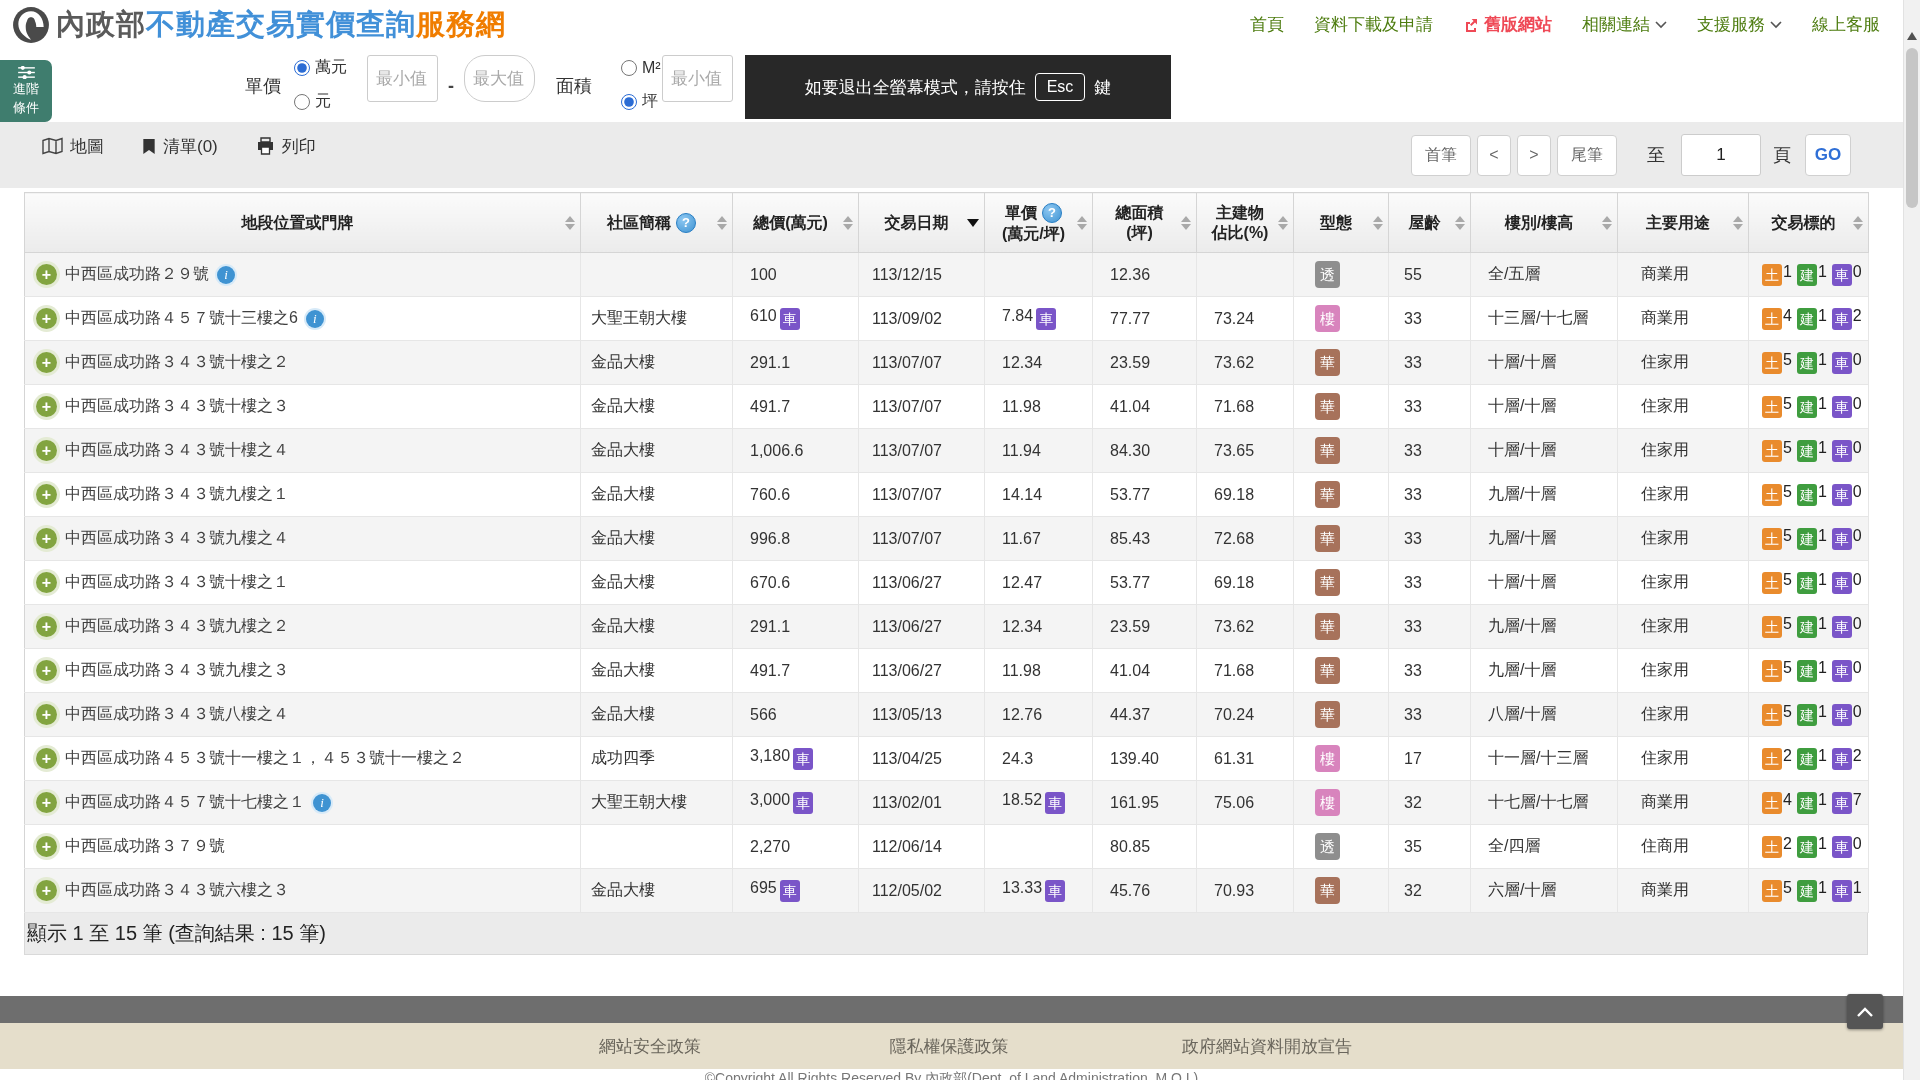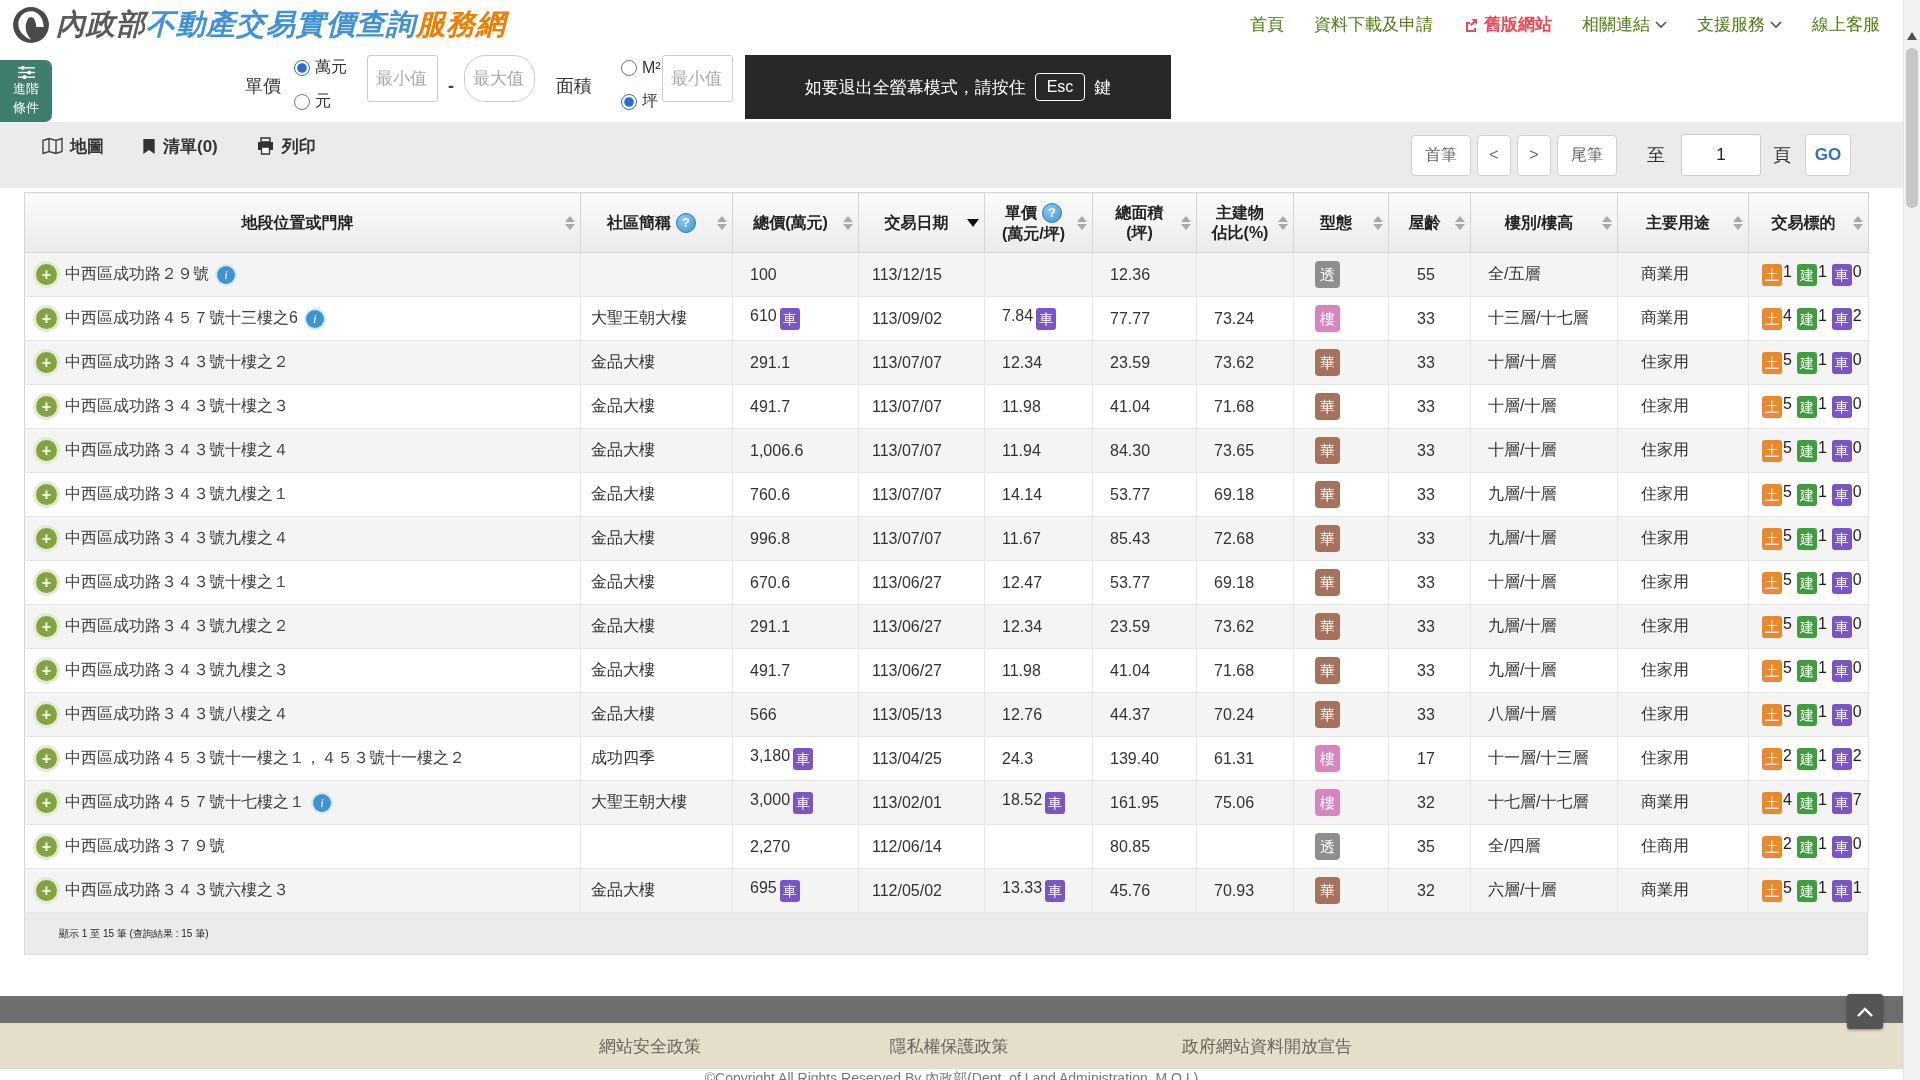--- a/index.html
+++ b/index.html
@@ -1,21 +1,21 @@
 <!DOCTYPE html>
 <html><head>
 <meta charset="utf-8">
 <style>
   * { margin:0; padding:0; box-sizing:border-box; }
   html,body { width:1920px; height:1080px; overflow:hidden; background:#fff;
     font-family:"Liberation Sans","DejaVu Sans",sans-serif; color:#333; }
 
   
   #topbar { position:absolute; left:0; top:0; width:1920px; height:49px; background:#fff; z-index:5; }
-  #logo { position:absolute; left:12px; top:5px; display:flex; align-items:center; gap:6px;font-style:italic; }
+  #logo { position:absolute; left:12px; top:5px; display:flex; align-items:center; gap:6px; }
   #logo-mark { width:38px; height:38px; }
   #logo-text { font-size:29px; font-weight:bold; letter-spacing:1px; white-space:nowrap; }
   #main-nav { position:absolute; right:40px; top:0; height:49px; display:flex; align-items:center; gap:30px; }
   .nav-item { display:flex; align-items:center; gap:5px; font-size:17px; color:#4d7c0f; cursor:pointer; white-space:nowrap; }
   .nav-item.accent { color:#ef4956; font-weight:bold; }
 
   
   #filter-strip { position:absolute; left:0; top:49px; width:1920px; height:73px; background:#fff; z-index:4; }
   .flt-label { position:absolute; top:25px; font-size:18px; color:#333; }
   .radio-col { position:absolute; display:flex; flex-direction:column; gap:3px; top:3px; }
@@ -31,21 +31,21 @@
     border-radius:0 7px 7px 0; z-index:6; display:flex; flex-direction:column; align-items:center;
     justify-content:center; gap:1px; color:#fff; font-size:13px; cursor:pointer; }
 
   
   #esc-overlay { position:absolute; left:745px; top:55px; width:426px; height:64px; background:rgba(24,24,24,.93);
     z-index:7; display:flex; align-items:center; justify-content:center; color:#fff; font-size:17px; }
   #esc-key { border:1px solid #fff; border-radius:4px; padding:4px 11px; margin:0 9px; font-size:16px; }
 
   
   #toolbar-band { position:absolute; left:0; top:122px; width:1903px; height:66px; background:#ebebeb; }
-  #toolbar-left { position:absolute; left:42px; top:0; height:48px; display:flex; align-items:center; gap:38px;font-weight:bold; }
+  #toolbar-left { position:absolute; left:42px; top:0; height:48px; display:flex; align-items:center; gap:38px; }
   .tool-item { display:flex; align-items:center; gap:7px; font-size:17px; color:#333; cursor:pointer; }
   #paginator { position:absolute; right:52px; top:0; height:66px; display:flex; align-items:center; gap:6px; }
   .pg-btn { height:41px; background:#fff; border:1px solid #d0d0d0; border-radius:4px; color:#666;
     font-size:16px; display:flex; align-items:center; justify-content:center; cursor:pointer; }
   .pg-wide { width:60px; } .pg-narrow { width:34px; }
   #pg-to { font-size:18px; color:#333; margin:0 10px 0 24px; }
   #page-input { width:80px; height:42px; border:1px solid #ccc; border-radius:3px; text-align:center;
     font-size:17px; color:#222; font-family:inherit; }
   #pg-unit { font-size:18px; color:#333; margin:0 8px 0 6px; }
   #go-btn { width:46px; height:42px; color:#2f6fd6; font-weight:bold; font-size:17px; }
@@ -72,21 +72,21 @@
   .info-dot { width:18px; height:18px; min-width:18px; border-radius:50%; background:#3f93d2; color:#fff;
     font-size:13px; font-style:italic; font-family:"Liberation Serif",serif; display:flex; align-items:center;
     justify-content:center; box-shadow:0 0 0 2px #d7eaf8; cursor:pointer; }
   .help-icon { width:20px; height:20px; border-radius:50%; background:radial-gradient(circle at 35% 30%,#8ec8f2,#3f93d2);
     border:1px solid #2a7fc4; color:#fff; font-size:13px; font-weight:bold; display:inline-flex;
     align-items:center; justify-content:center; cursor:pointer; }
   .c-comm { padding-left:10px; }
   .c-num { padding-left:17px; }
   .c-date { padding-left:13px; }
   .c-type { padding-left:21px; }
-  .c-age { padding-left:28px; }
+  .c-age { padding-left:15px; }
   .c-floor { padding-left:17px; }
   .c-usage { padding-left:23px; }
   .c-deal { padding-left:13px; }
   .type-badge { display:inline-block; width:25px; height:27px; line-height:27px; border-radius:4px;
     color:#fff; font-size:15px; text-align:center; vertical-align:middle; }
   .deal-badge { display:inline-block; width:20px; height:22px; line-height:22px; border-radius:3px;
     color:#fff; font-size:14px; text-align:center; vertical-align:-3px; }
   .deal-count { font-size:16px; color:#222; margin:0 5px 0 1px; }
   .car-mini { display:inline-block; width:20px; height:22px; line-height:22px; border-radius:3px;
     color:#fff; font-size:14px; text-align:center; margin-left:3px; vertical-align:-3px; }
@@ -94,21 +94,21 @@
   .sort { position:absolute; right:5px; top:50%; transform:translateY(-50%); display:flex;
     flex-direction:column; align-items:center; gap:2px; }
   .tri-up { width:0; height:0; border-left:5px solid transparent; border-right:5px solid transparent;
     border-bottom:6px solid #a9a9a9; display:block; }
   .tri-down { width:0; height:0; border-left:5px solid transparent; border-right:5px solid transparent;
     border-top:6px solid #a9a9a9; display:block; }
   .tri-down-solid { width:0; height:0; border-left:6px solid transparent; border-right:6px solid transparent;
     border-top:8px solid #111; display:block; }
 
   #result-bar { width:1844px; height:42px; background:#ebebeb; border:1px solid #d9d9d9; border-top:none;
-    display:flex; align-items:center; padding-left:34px; font-size:10px; color:#222; }
+    display:flex; align-items:center; padding-left:2px; font-size:20px; color:#222; }
 
   
   #dark-strip { position:absolute; left:0; top:996px; width:1903px; height:27px; background:#6e6e6e; }
   #beige-footer { position:absolute; left:0; top:1023px; width:1903px; height:46px; background:#e5decb; }
   .foot-link { position:absolute; top:12px; transform:translateX(-50%); font-size:17px; color:#6a665c; cursor:pointer; white-space:nowrap; }
   #copyright { position:absolute; left:0; top:1070px; width:1903px; text-align:center; font-size:14px; color:#777; }
 
   
   #scrollbar { position:absolute; right:0; top:0; width:17px; height:1080px; background:#f1f1f1;
     border-left:1px solid #e2e2e2; z-index:20; }

